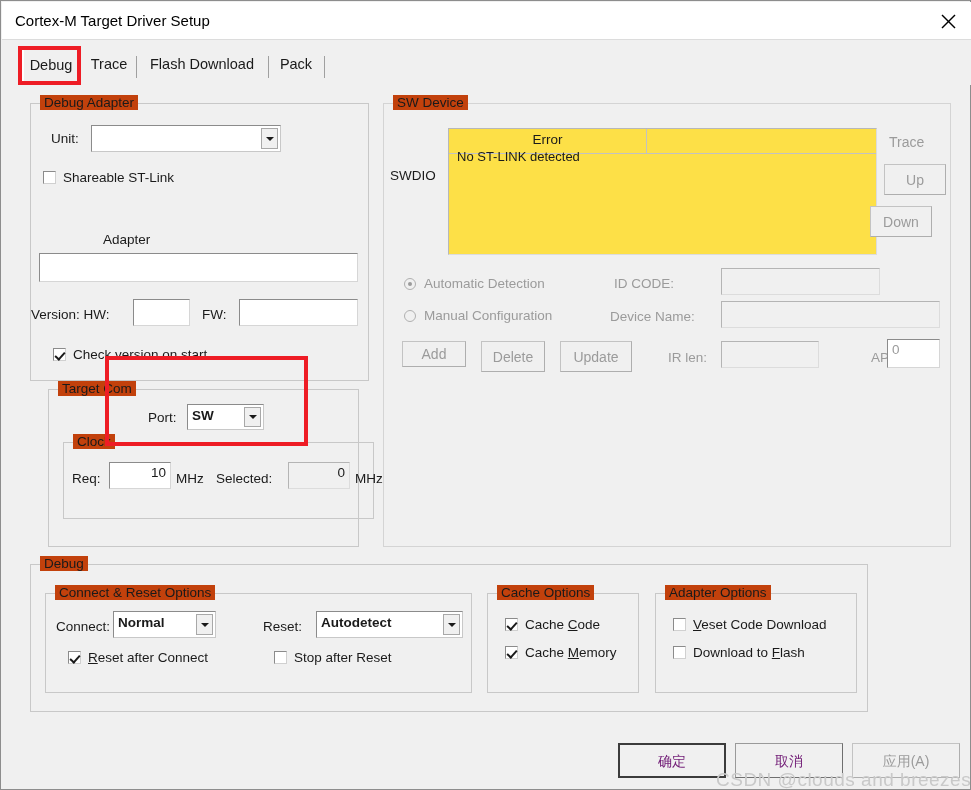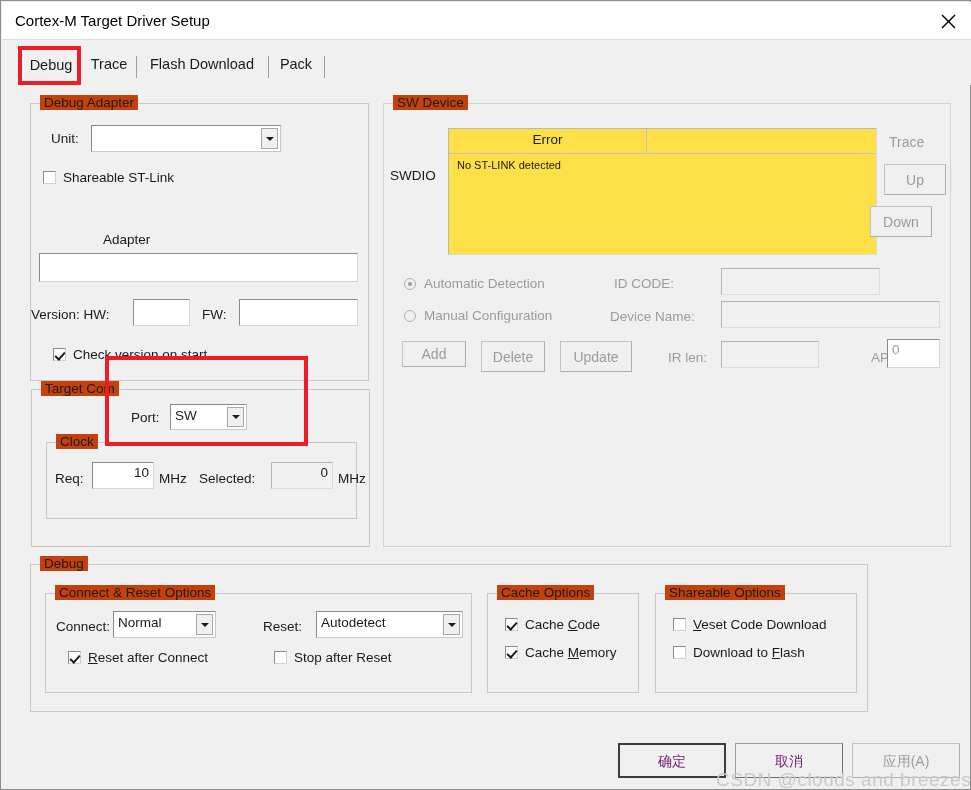--- a/index.html
+++ b/index.html
@@ -95,21 +95,21 @@
   .edit.graytext{color:#9b9b9b;}
   
   .combo{
     position:absolute;box-sizing:border-box;
     background:#ffffff;
     border:1px solid #8b8b8b;
     border-right-color:#c8c8c8;
     border-bottom-color:#c8c8c8;
     font-size:13.5px;color:#1a1a1a;
   }
-  .combo .cval{position:absolute;left:4px;top:3px;white-space:nowrap;}
+  .combo .cval{position:absolute;left:4px;top:3px;white-space:nowrap;font-weight:bold;}
   .combo .cbtn{
     position:absolute;right:2px;top:2px;bottom:2px;width:17px;
     background:#f0f0f0;
     border:1px solid #a8a8a8;
     box-sizing:border-box;
   }
   .combo .cbtn::after{
     content:"";position:absolute;left:50%;top:50%;
     margin-left:-4px;margin-top:-2px;
     border-left:4px solid transparent;
@@ -173,22 +173,22 @@
   .lvcol{
     position:absolute;top:0;height:24px;
     box-sizing:border-box;
     border-right:1px solid #c2c2c2;
     font-size:13.5px;color:#1a1a1a;
     text-align:center;
     padding-top:3px;
     white-space:nowrap;
   }
   .lvrow{
-    position:absolute;left:8px;top:30px;
-    font-size:11px;color:#1a1a1a;white-space:nowrap;
+    position:absolute;left:8px;top:20px;
+    font-size:13px;color:#1a1a1a;white-space:nowrap;
   }
   
   .redbox{position:absolute;box-sizing:border-box;border:4px solid #ee1c25;pointer-events:none;}
   
   .watermark{
     position:absolute;
     font-size:19px;color:#c9c9c9;
     white-space:nowrap;letter-spacing:.5px;
     font-family:"Liberation Sans", sans-serif;
   }
@@ -254,21 +254,21 @@
     <div class="edit" style="left:208px;top:195px;width:119px;height:27px;">
       <span></span>
     </div>
 
     <div class="chk" style="left:22px;top:243px;">
       <span class="chkbox on"></span>
       <span class="clabel">Check version on start</span>
     </div>
   </div>
 
-  <div class="grp" style="left:30px;top:388px;width:339px;height:158px;">
+  <div class="grp" style="left:47px;top:388px;width:311px;height:158px;">
     <div class="lbl">Target Com</div>
 
     <div class="txt" style="left:99px;top:20px;">Port:</div>
     <div class="combo" style="left:138px;top:14px;width:77px;height:26px;">
       <span class="cval">SW</span>
       <span class="cbtn"></span>
     </div>
 
     <div class="grp" style="left:14px;top:52px;width:311px;height:77px;">
       <div class="lbl">Clock</div>
@@ -379,21 +379,21 @@
         <span class="chkbox on"></span>
         <span class="clabel"><span>Cache </span><span class="u">C</span><span>ode</span></span>
       </div>
       <div class="chk" style="left:17px;top:51px;">
         <span class="chkbox on"></span>
         <span class="clabel"><span>Cache </span><span class="u">M</span><span>emory</span></span>
       </div>
     </div>
 
     <div class="grp" style="left:624px;top:28px;width:202px;height:100px;">
-      <div class="lbl">Shareable Options</div>
+      <div class="lbl">Adapter Options</div>
       <div class="chk" style="left:17px;top:23px;">
         <span class="chkbox"></span>
         <span class="clabel"><span class="u">V</span><span>eset Code Download</span></span>
       </div>
       <div class="chk" style="left:17px;top:51px;">
         <span class="chkbox"></span>
         <span class="clabel"><span>Download to </span><span class="u">F</span><span>lash</span></span>
       </div>
     </div>
   </div>

